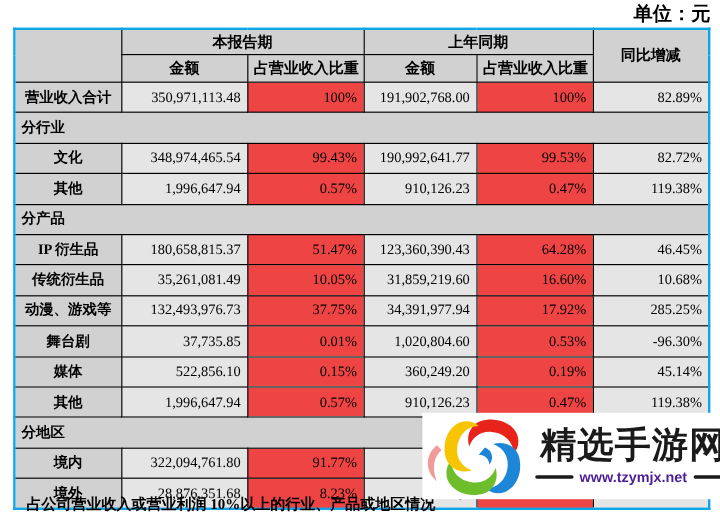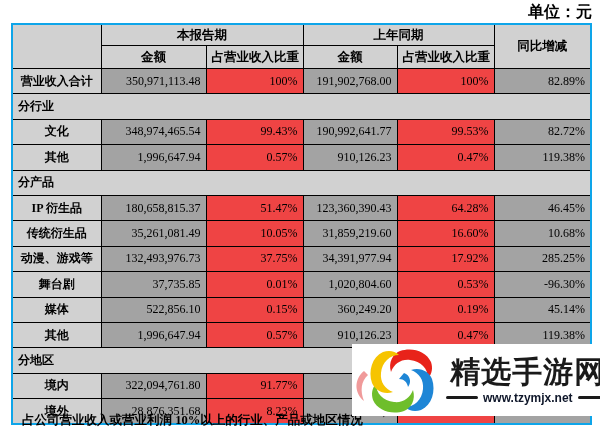--- a/index.html
+++ b/index.html
@@ -49,21 +49,21 @@
     text-align:center;
     font-size:12.5px;
   }
   td.section-cell {
     background:#d1d1d1;
     font-weight:bold;
     text-align:left;
     font-size:12.5px;
     margin-top:44px;
   }
-  td.num { text-align:right; background:#a3a3a3; }
+  td.num { text-align:right; background:#e5e5e5; }
   td.num.gray { background:#ef4444; }
   td.num.partial { text-align:right; }
 
   .footer-note {
     position:absolute; left:22px; top:412px;
     font-size:12.5px; font-weight:bold;
     white-space:nowrap;
   }
 
   .watermark {
@@ -88,21 +88,21 @@
     white-space:nowrap;
   }
   .wm-url-row {
     display:flex; align-items:center; gap:5px;
     margin-top:3px;
   }
   .wm-url {
     font-family:"Liberation Sans","DejaVu Sans",sans-serif;
     font-weight:bold;
     font-size:12px;
-    color:#0f172a;
+    color:#4c1d95;
     white-space:nowrap;
   }
   .wm-dash { width:32px; height:3px; background:#1a1a1a; border-radius:2px; }
 </style>
 </head>
 <body>
 
 <div class="page">
 
   <div class="unit-label">单位：元</div>

